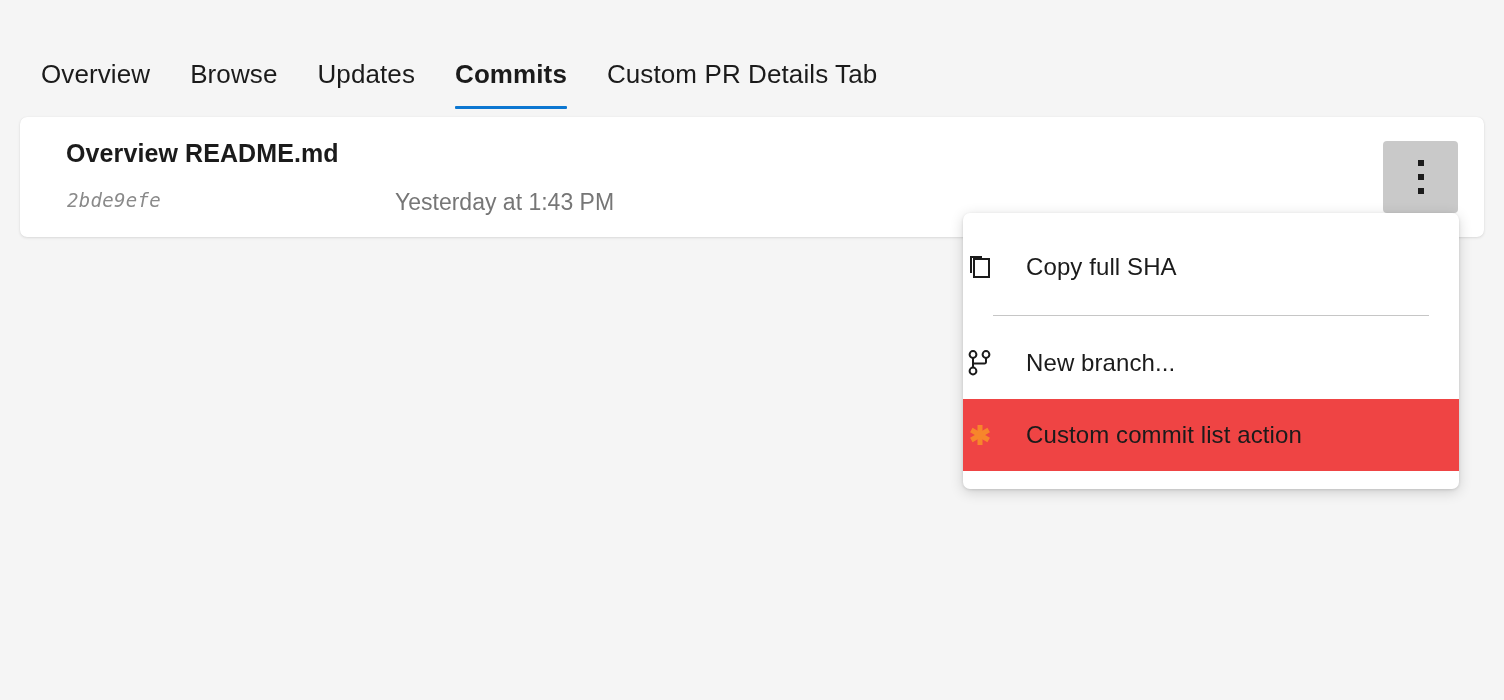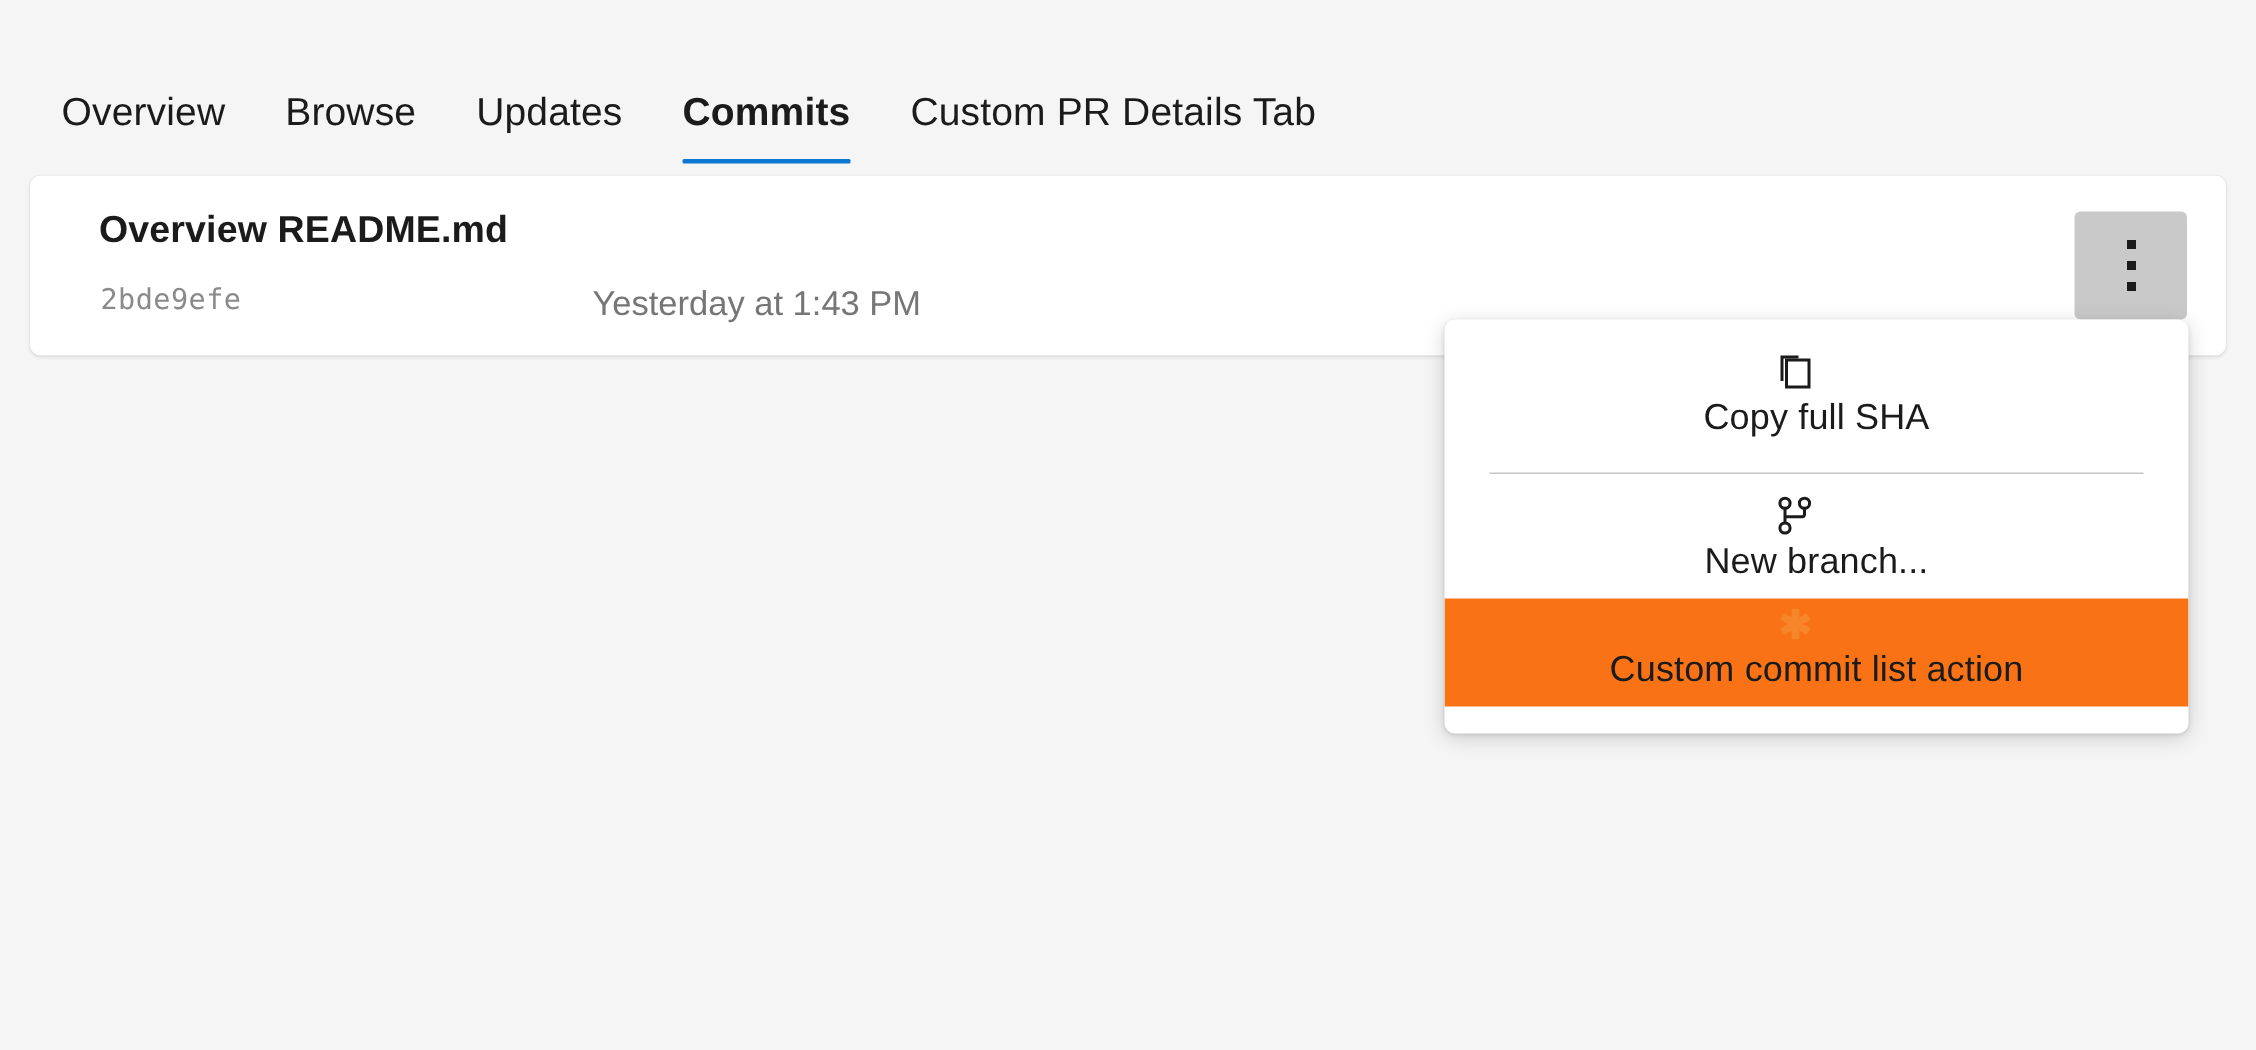--- a/index.html
+++ b/index.html
@@ -81,20 +81,21 @@
   }
   .commit-sha {
     position: absolute;
     left: 47px;
     top: 72px;
     font-family: "DejaVu Sans Mono", monospace;
     font-size: 19px;
     color: #8a8a8a;
     letter-spacing: 0.3px;
     white-space: nowrap;
+    font-style: italic;
   }
   .commit-date {
     position: absolute;
     left: 375px;
     top: 72px;
     font-size: 23px;
     color: #767676;
     white-space: nowrap;
   }
   .kebab-button {
@@ -132,24 +133,23 @@
     padding: 18px 0 14px 0;
     box-sizing: border-box;
     overflow: hidden;
   }
   .menu-item {
     display: flex;
     align-items: center;
     height: 72px;
     cursor: default;
     box-sizing: border-box;
-    flex-direction: column;
   }
   .menu-item.highlighted {
-    background: #f97316;
+    background: #ef4444;
     align-items: center;
   }
   .menu-icon {
     width: 34px;
     height: 34px;
     flex: 0 0 34px;
     display: flex;
     align-items: center;
     justify-content: center;
     margin-right: 29px;

